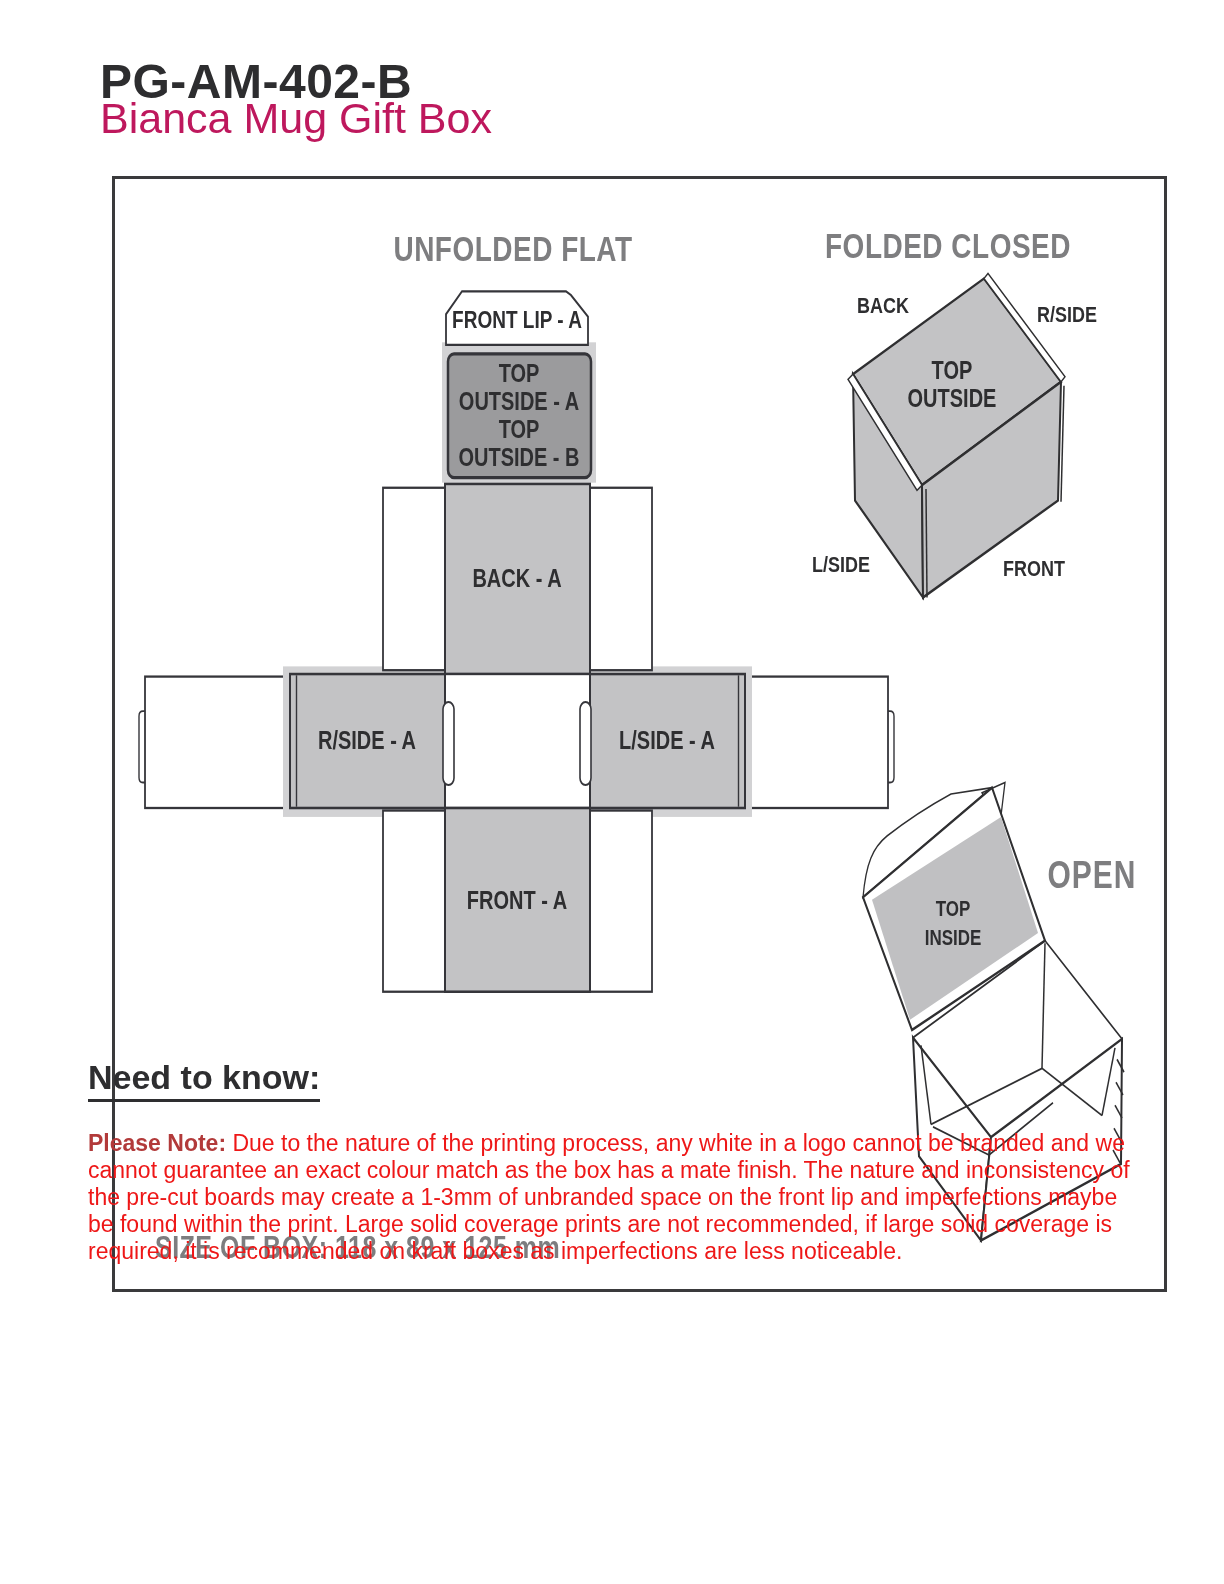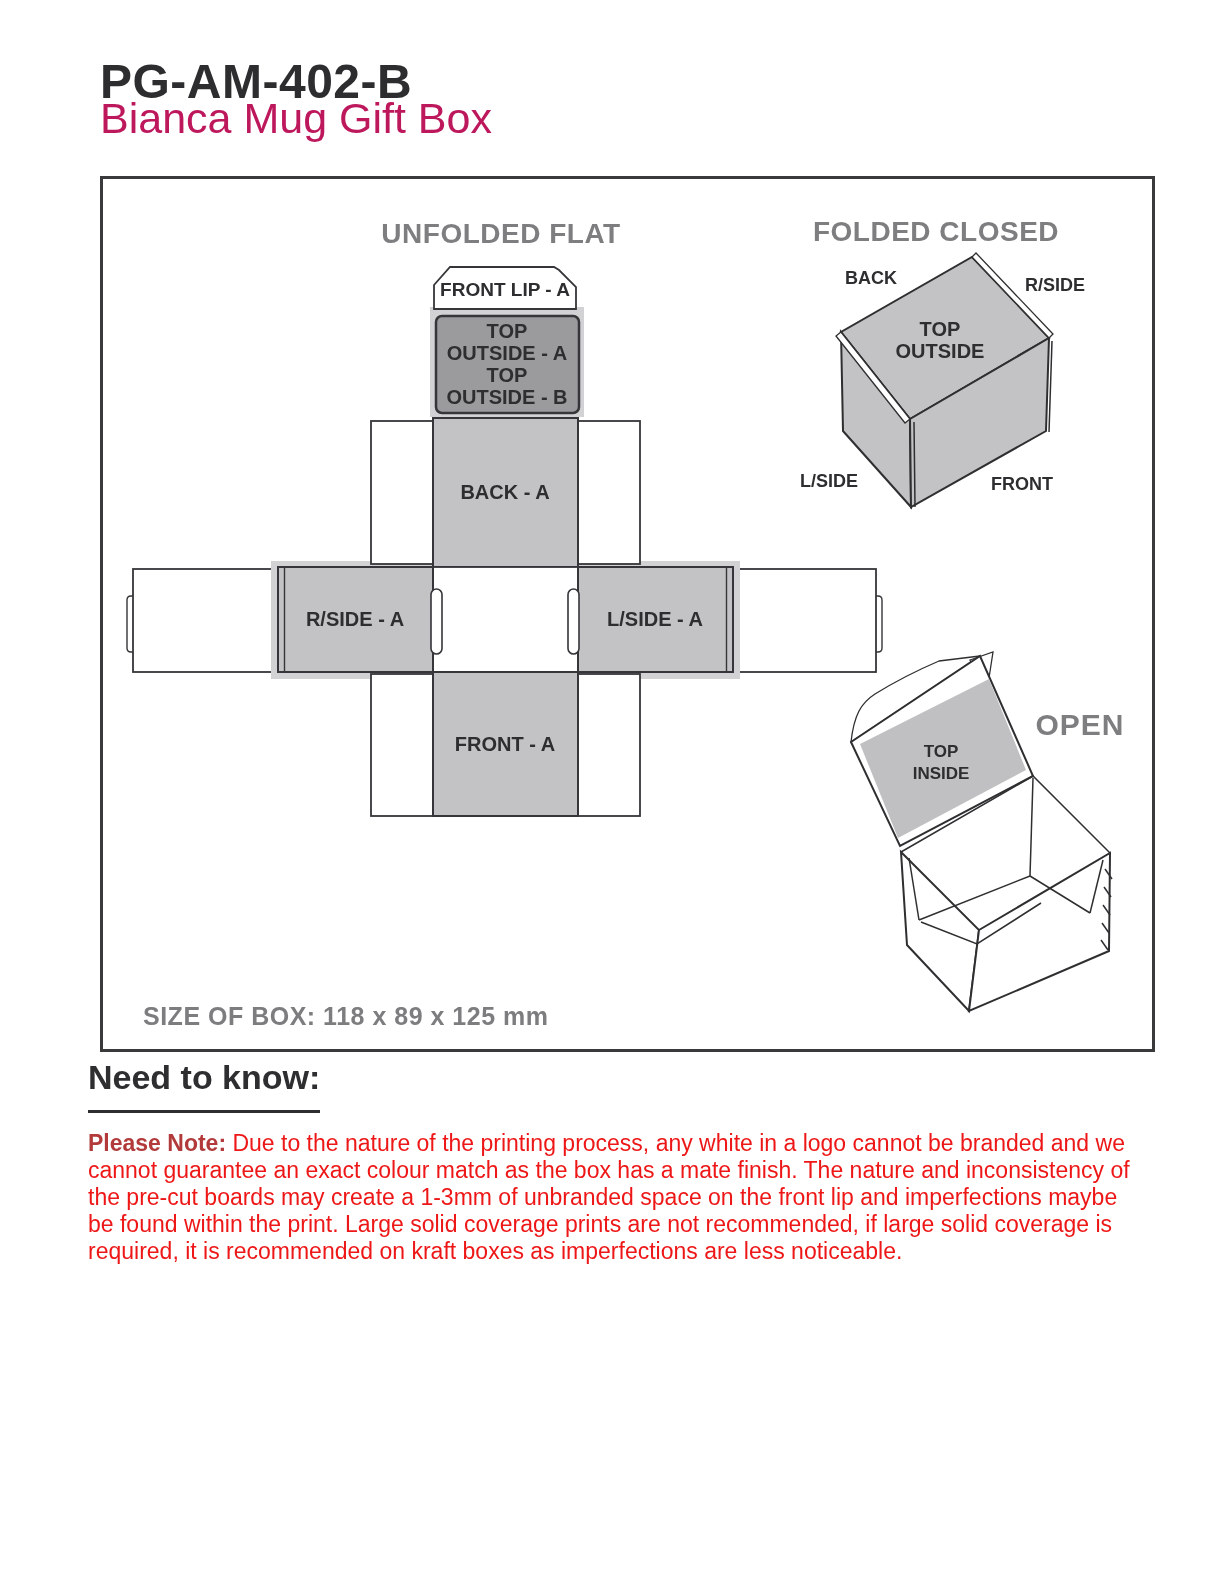--- a/index.html
+++ b/index.html
@@ -1,20 +1,20 @@
 <!DOCTYPE html>
 <html><head>
 <meta charset="utf-8">
 <style>
   html,body{margin:0;padding:0;background:#ffffff;}
   .page{position:relative;width:1224px;height:1584px;background:#fff;overflow:hidden;
         font-family:"Liberation Sans", sans-serif;}
   .title{position:absolute;left:100px;top:54px;font-size:48px;font-weight:700;color:#2d2d2f;letter-spacing:.5px;}
   .subtitle{position:absolute;left:100px;top:94px;font-size:43px;font-weight:400;color:#be185d;}
-  .diagram-box{position:absolute;left:100px;top:176px;width:1055px;height:876px;
+  .diagram-box{position:absolute;left:112px;top:176px;width:1055px;height:1116px;
                border:3px solid #3a3a3c;box-sizing:border-box;background:#fff;}
   .diagram-box svg{display:block;width:100%;height:100%;}
 
   .hd{font-size:28px;font-weight:700;fill:#7e7e80;text-anchor:middle;letter-spacing:.5px;}
   .lbl{font-weight:700;fill:#2e2e30;text-anchor:middle;}
   .f20{font-size:20px;} .f19{font-size:19px;} .f18{font-size:18px;} .f17{font-size:17px;}
   .open-lbl{font-size:30px;font-weight:700;fill:#7e7e80;text-anchor:middle;letter-spacing:1px;}
   .size-lbl{font-size:25px;font-weight:700;fill:#7d7d7f;letter-spacing:.5px;}
 
   .panel{fill:#c3c3c5;stroke:#35353a;stroke-width:2;}
@@ -23,21 +23,21 @@
   .darkbox{fill:#9b9b9d;stroke:#35353a;stroke-width:2.5;}
   .slot{fill:#ffffff;stroke:#35353a;stroke-width:1.6;}
   .thin{fill:none;stroke:#35353a;stroke-width:1.4;}
   .face{fill:#c3c3c5;stroke:#2f2f31;stroke-width:2;}
   .band{fill:#ffffff;stroke:#2f2f31;stroke-width:1.3;}
   .wface{fill:#ffffff;stroke:#2f2f31;stroke-width:2;}
   .iline{fill:none;stroke:#2f2f31;stroke-width:1.5;}
   .gpanel{fill:#c0c0c2;stroke:none;}
 
   .need-heading{position:absolute;left:88px;top:1058px;font-size:34px;font-weight:700;color:#2e2e30;
-                border-bottom:3px solid #2e2e30;padding-bottom:13px;display:inline-block;}
+                border-bottom:3px solid #2e2e30;padding-bottom:2px;display:inline-block;}
   .note-line{position:absolute;left:88px;top:1103px;font-size:23px;color:#8a8a8a;}
   .red-para{position:absolute;left:88px;top:1130px;width:1052px;font-size:23px;line-height:27px;color:#ee1717;}
   .red-para .note-label{font-weight:700;color:#b23a3a;margin-top:43px;}
 </style>
 </head>
 <body>
 
 <div class="page">
 
   <div class="title">PG-AM-402-B</div>

